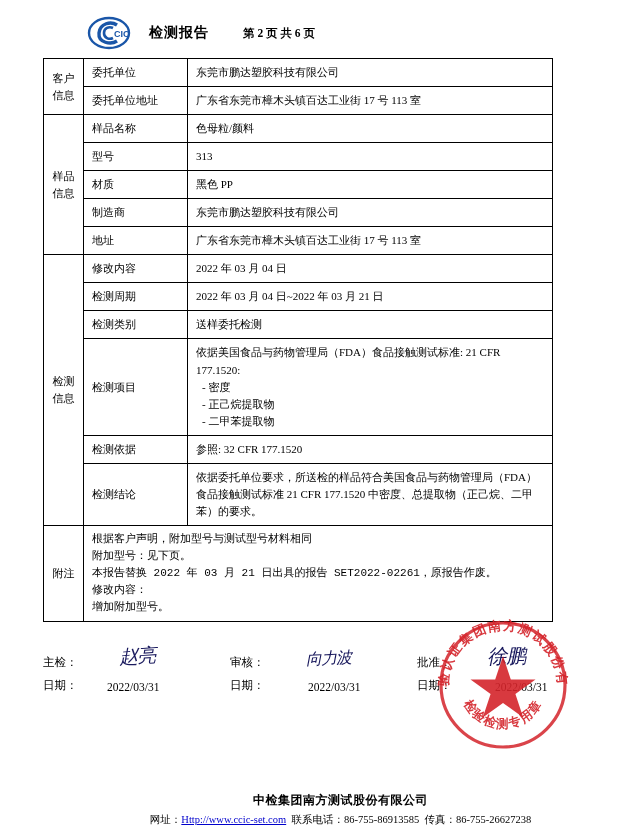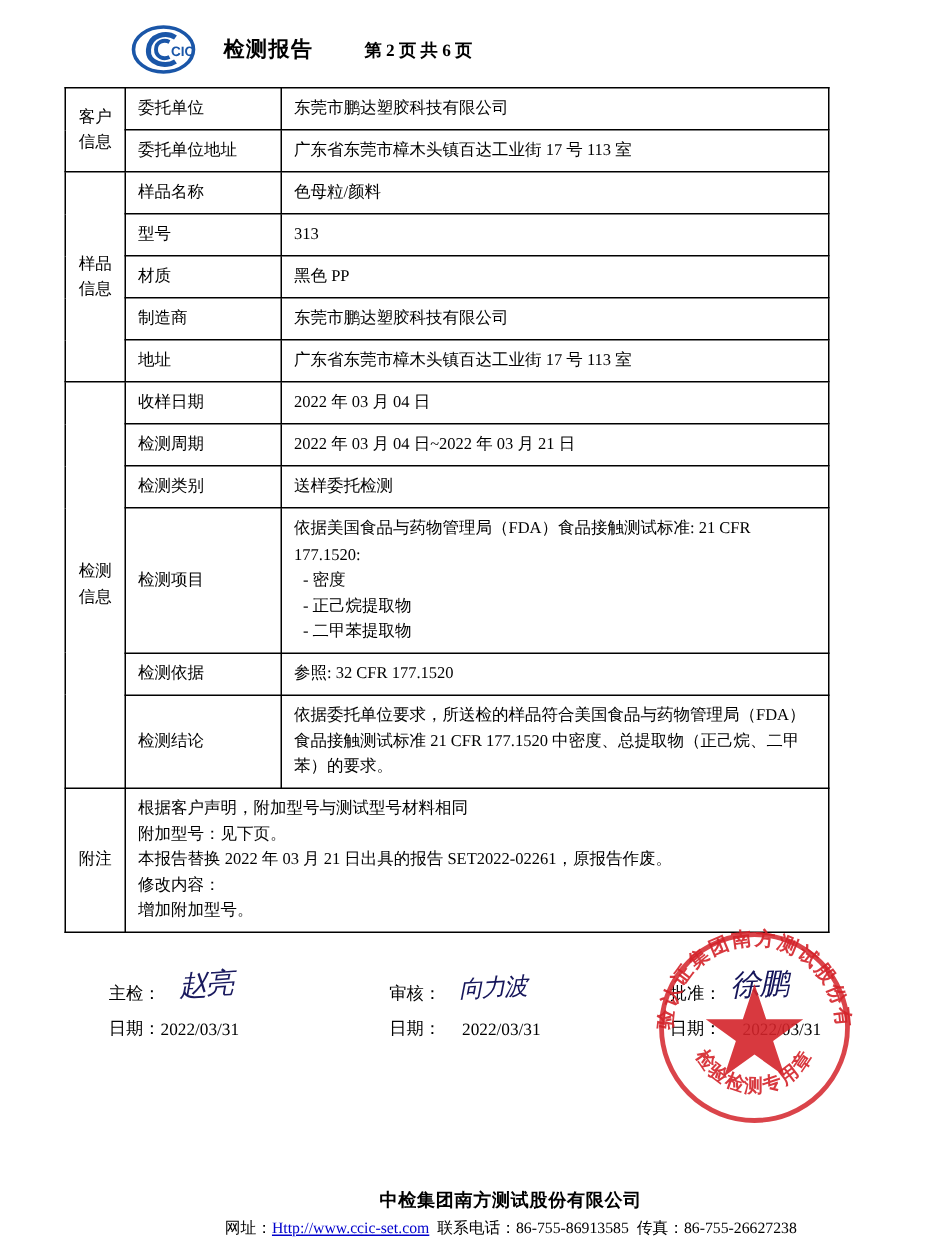--- a/index.html
+++ b/index.html
@@ -86,39 +86,39 @@
     padding-left: 10px;
     white-space: nowrap;
   }
   td.val {
     padding-left: 10px;
   }
   .item-line { display: block; }
   .sub-line { display: block; padding-left: 6px; }
 
   
-  .remarks-cell { line-height: 1.75; padding: 6px 10px; }
+  .remarks-cell { line-height: 1.75; padding: 6px 10px; font-family: Liberation Mono, monospace; }
 
   
   .sig-table {
     width: 561px;
     border-collapse: collapse;
     table-layout: fixed;
     margin-top: 2px;
   }
   .sig-table td {
     border: none;
     font-size: 11.5px;
     padding: 0;
     vertical-align: bottom;
   }
   .sig-row { height: 46px; }
   .sig-lbl {
     width: 64px;
-    text-align: right;
+    text-align: left;
     padding-bottom: 4px;
     white-space: nowrap;
   }
   .sig-val {
     position: relative;
     padding-bottom: 4px;
   }
   .hand {
     font-family: "Liberation Serif", serif;
     font-size: 19px;
@@ -220,21 +220,21 @@
       <tr>
         <td class="lbl">地址</td>
         <td class="val">广东省东莞市樟木头镇百达工业街 17 号 113 室</td>
       </tr>
 
       <tr>
         <td class="sect" rowspan="6">
           <span>检测</span><br>
           <span>信息</span>
         </td>
-        <td class="lbl">收样日期</td>
+        <td class="lbl">修改内容</td>
         <td class="val">2022 年 03 月 04 日</td>
       </tr>
       <tr>
         <td class="lbl">检测周期</td>
         <td class="val">2022 年 03 月 04 日~2022 年 03 月 21 日</td>
       </tr>
       <tr>
         <td class="lbl">检测类别</td>
         <td class="val">送样委托检测</td>
       </tr>

